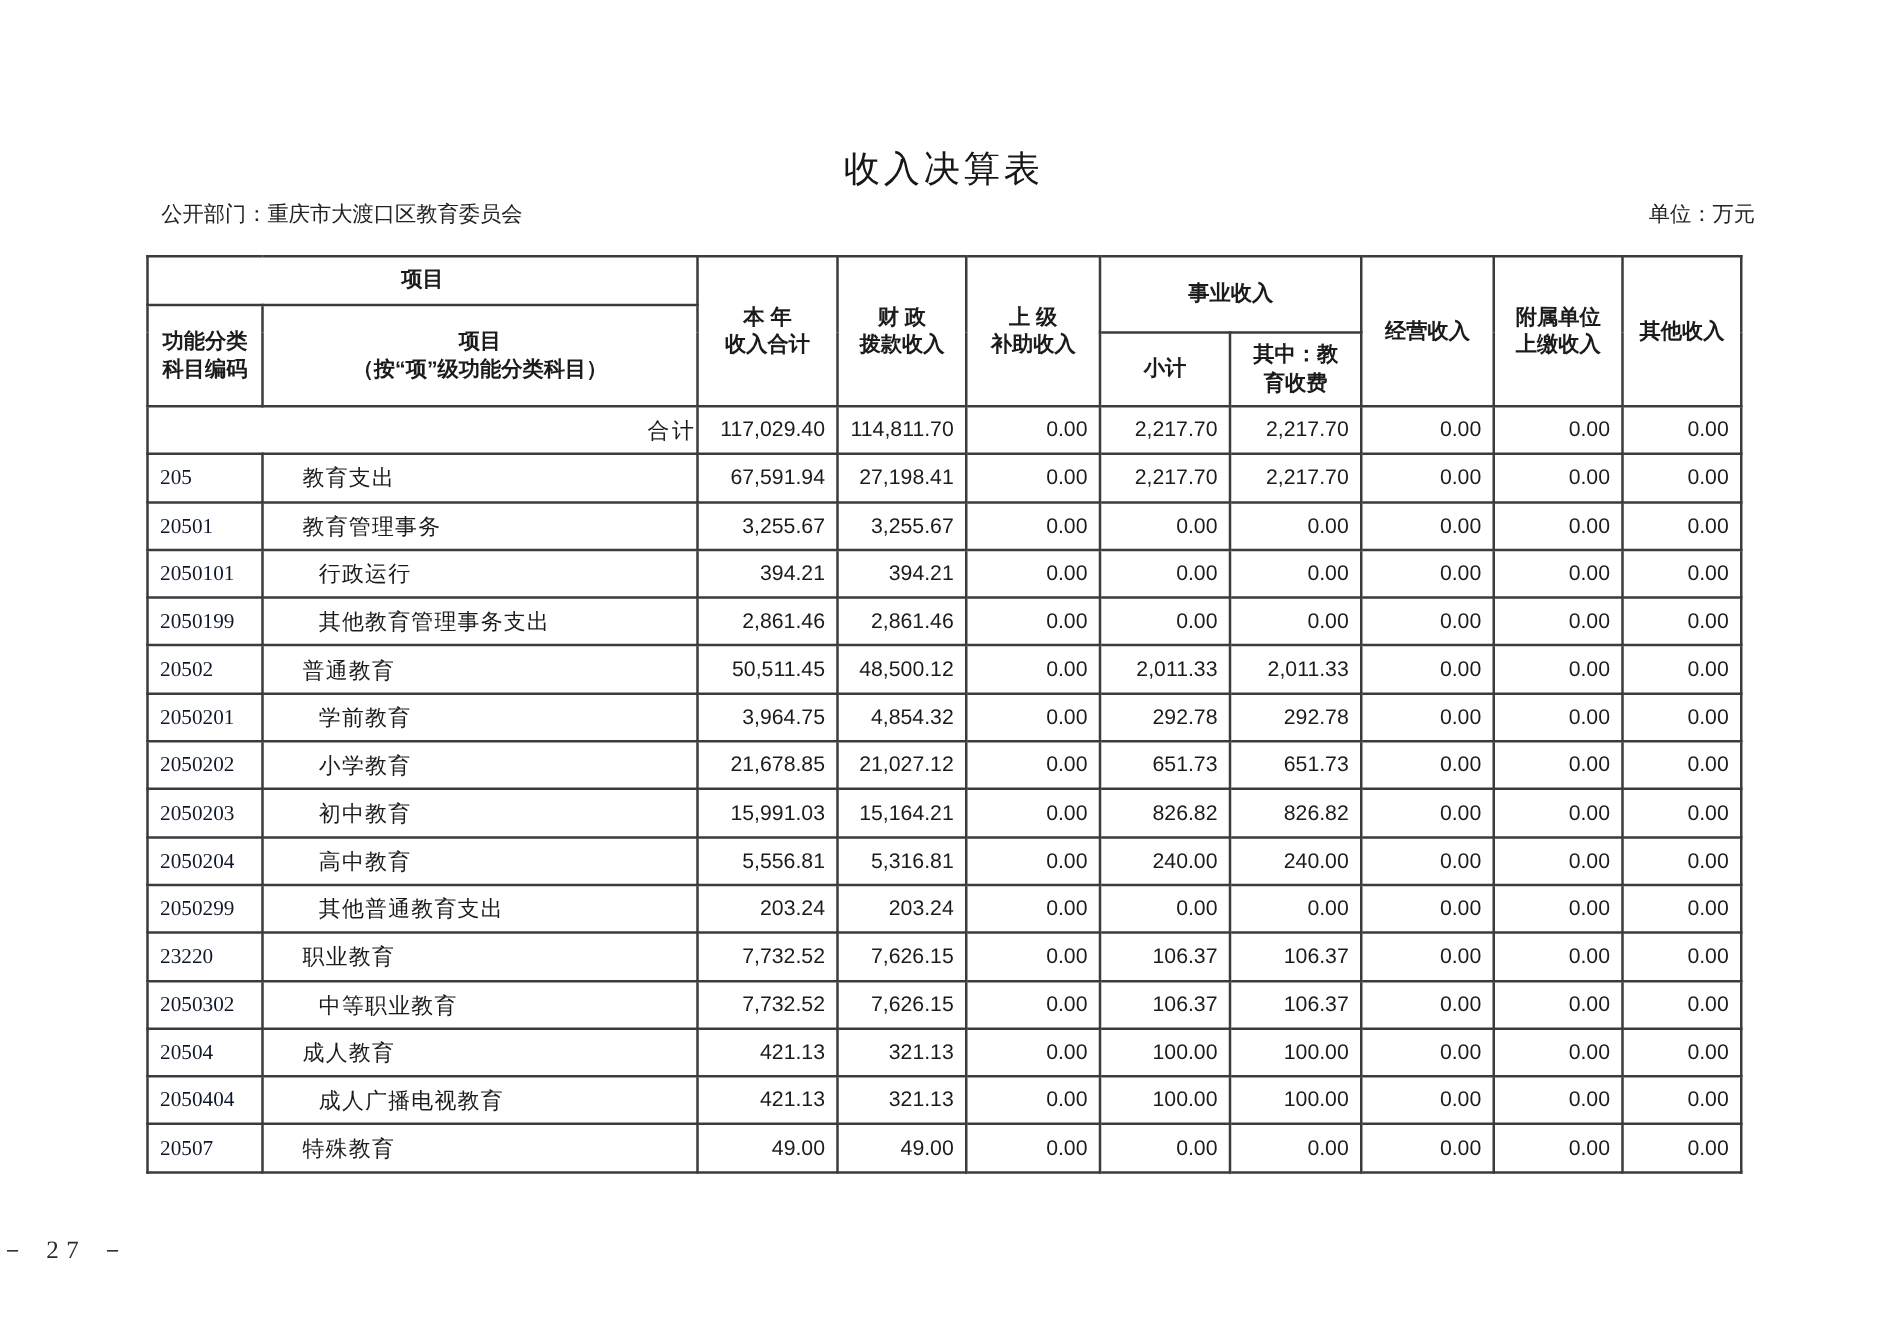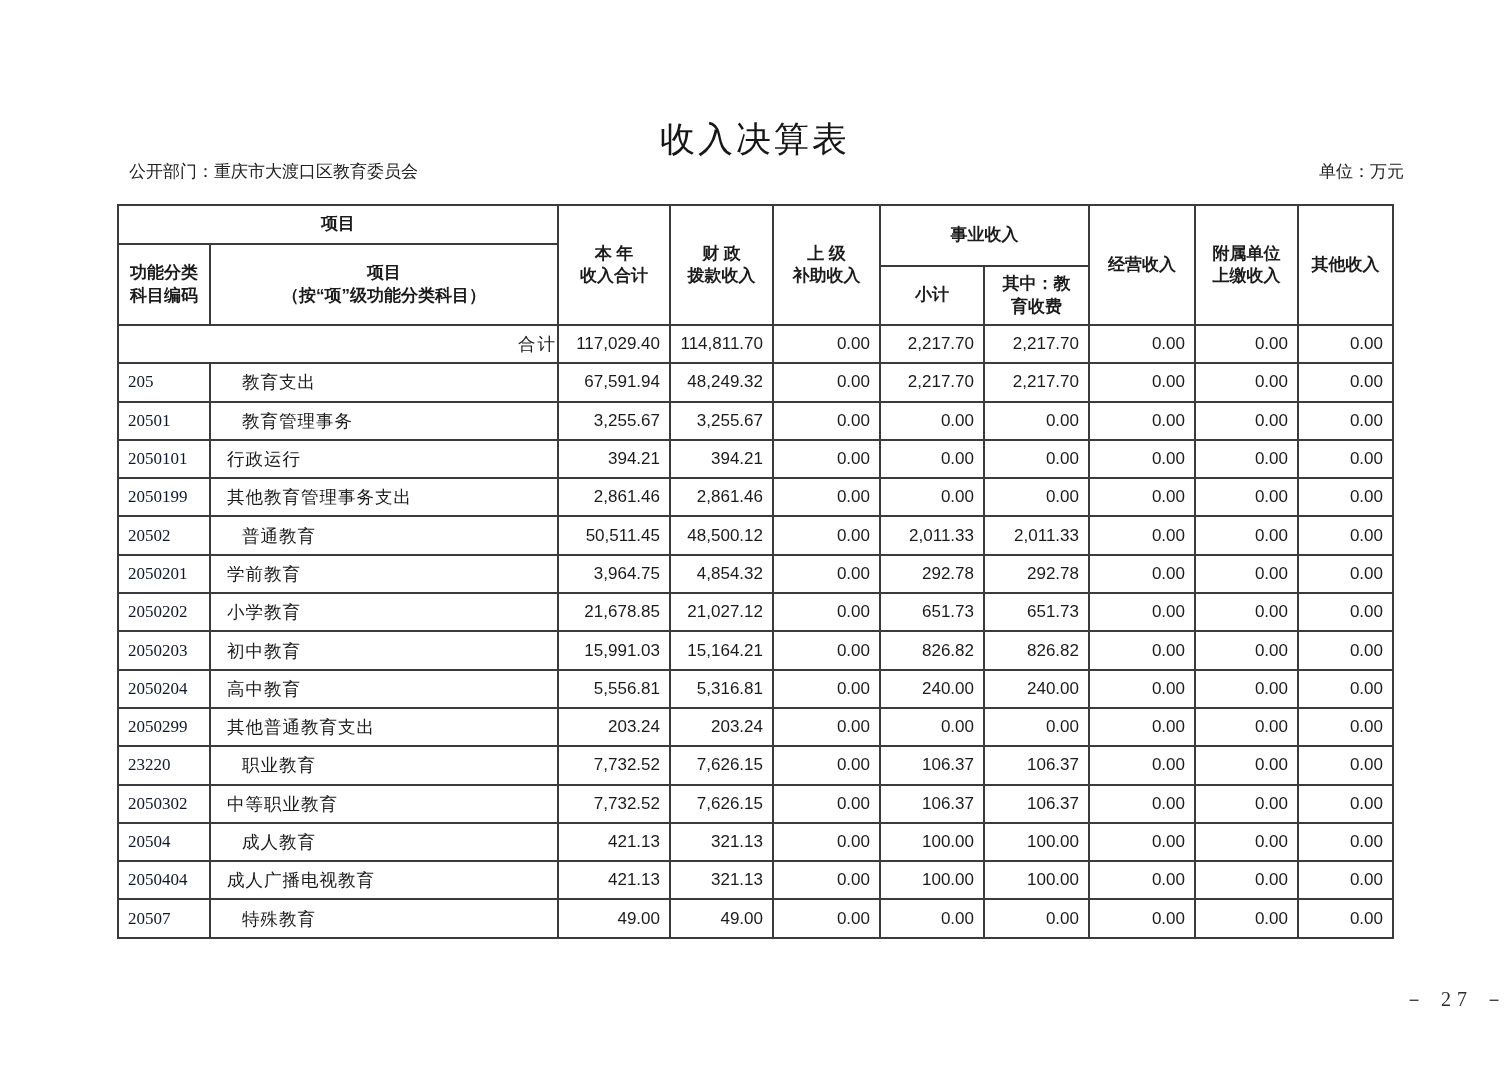--- a/index.html
+++ b/index.html
@@ -10,21 +10,21 @@
     font-family: "Liberation Serif", serif;
     color: #1e1e1e;
     overflow: hidden;
   }
   .page { position: absolute; inset: 0; background: #ffffff; }
 
   .doc-title {
     position: absolute;
     top: 116px; left: 0; width: 100%;
     text-align: center;
-    font-size: 35px;
+    font-size: 29px;
     font-family: "Liberation Serif", serif;
     letter-spacing: 3px;
     color: #171717;
   }
   .meta-line {
     position: absolute;
     top: 160px; left: 117px; width: 1275px;
     display: flex;
     justify-content: space-between;
     align-items: flex-end;
@@ -69,34 +69,34 @@
     color: #0f172a;
   }
   .name {
     font-family: "Liberation Serif", serif;
     font-size: 17.5px;
     text-align: left;
     padding-left: 31px;
     color: #1b1b1b;
     letter-spacing: 1px;
   }
-  .name.child { padding-left: 16px; margin-left: 48px; }
+  .name.child { padding-left: 44px; margin-left: 48px; }
   .name.total { text-align: right; padding-left: 0; letter-spacing: 2px; }
   .num {
     font-family: "Liberation Sans", sans-serif;
     font-size: 17px;
     text-align: right;
     padding-right: 9px;
     color: #1b1b1b;
   }
 
   .page-number {
     position: absolute;
     top: 986px; left: 0; width: 100%;
-    text-align: right;
+    text-align: left;
     font-size: 20px;
     font-family: "Liberation Serif", serif;
     color: #2a2a2a;
     letter-spacing: 6px;
   }
 </style>
 </head>
 <body>
 
 <div class="page">
@@ -157,21 +157,21 @@
           <td class="num">2,217.70</td>
           <td class="num">2,217.70</td>
           <td class="num">0.00</td>
           <td class="num">0.00</td>
           <td class="num">0.00</td>
         </tr>
         <tr class="data-row">
           <td class="code">205</td>
           <td class="name parent">教育支出</td>
           <td class="num">67,591.94</td>
-          <td class="num">48,249.32</td>
+          <td class="num">27,198.41</td>
           <td class="num">0.00</td>
           <td class="num">2,217.70</td>
           <td class="num">2,217.70</td>
           <td class="num">0.00</td>
           <td class="num">0.00</td>
           <td class="num">0.00</td>
         </tr>
         <tr class="data-row">
           <td class="code">20501</td>
           <td class="name parent">教育管理事务</td>

